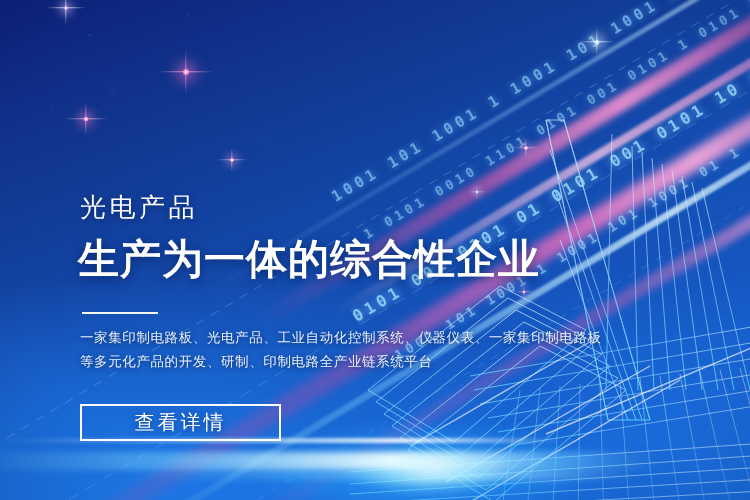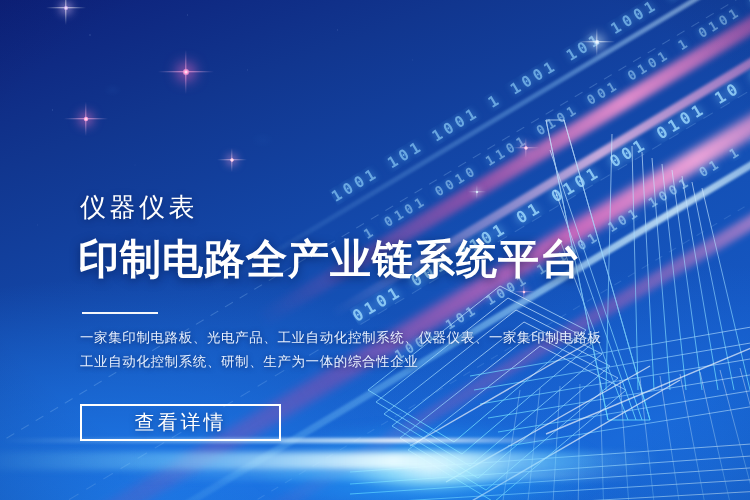--- a/index.html
+++ b/index.html
@@ -266,22 +266,22 @@
   </div>
   <div class="sp" style="left:477px;top:192px;">
     <i class="h" style="width:18px;background:linear-gradient(90deg,rgba(255,255,255,0),rgba(220,240,255,.55),rgba(255,255,255,0));"></i>
     <i class="v" style="height:14px;background:linear-gradient(180deg,rgba(255,255,255,0),rgba(220,240,255,.5),rgba(255,255,255,0));"></i>
     <i class="core" style="width:3px;height:3px;background:radial-gradient(circle,#ffffff 0%,rgba(200,230,255,.8) 50%,rgba(170,215,255,0) 100%);box-shadow:0 0 6px 2px rgba(210,235,255,.5);"></i>
   </div>
 
   <div class="vig"></div>
 
   <div class="content">
-    <div class="kicker">仪器仪表</div>
-    <div class="title">印制电路全产业链系统平台</div>
+    <div class="kicker">光电产品</div>
+    <div class="title">生产为一体的综合性企业</div>
     <div class="rule"></div>
     <div class="desc">
       <div>一家集印制电路板、光电产品、工业自动化控制系统、仪器仪表、一家集印制电路板</div>
-      <div>工业自动化控制系统、研制、生产为一体的综合性企业</div>
+      <div>等多元化产品的开发、研制、印制电路全产业链系统平台</div>
     </div>
     <button class="cta">查看详情</button>
   </div>
 </div>
 
 </body></html>

